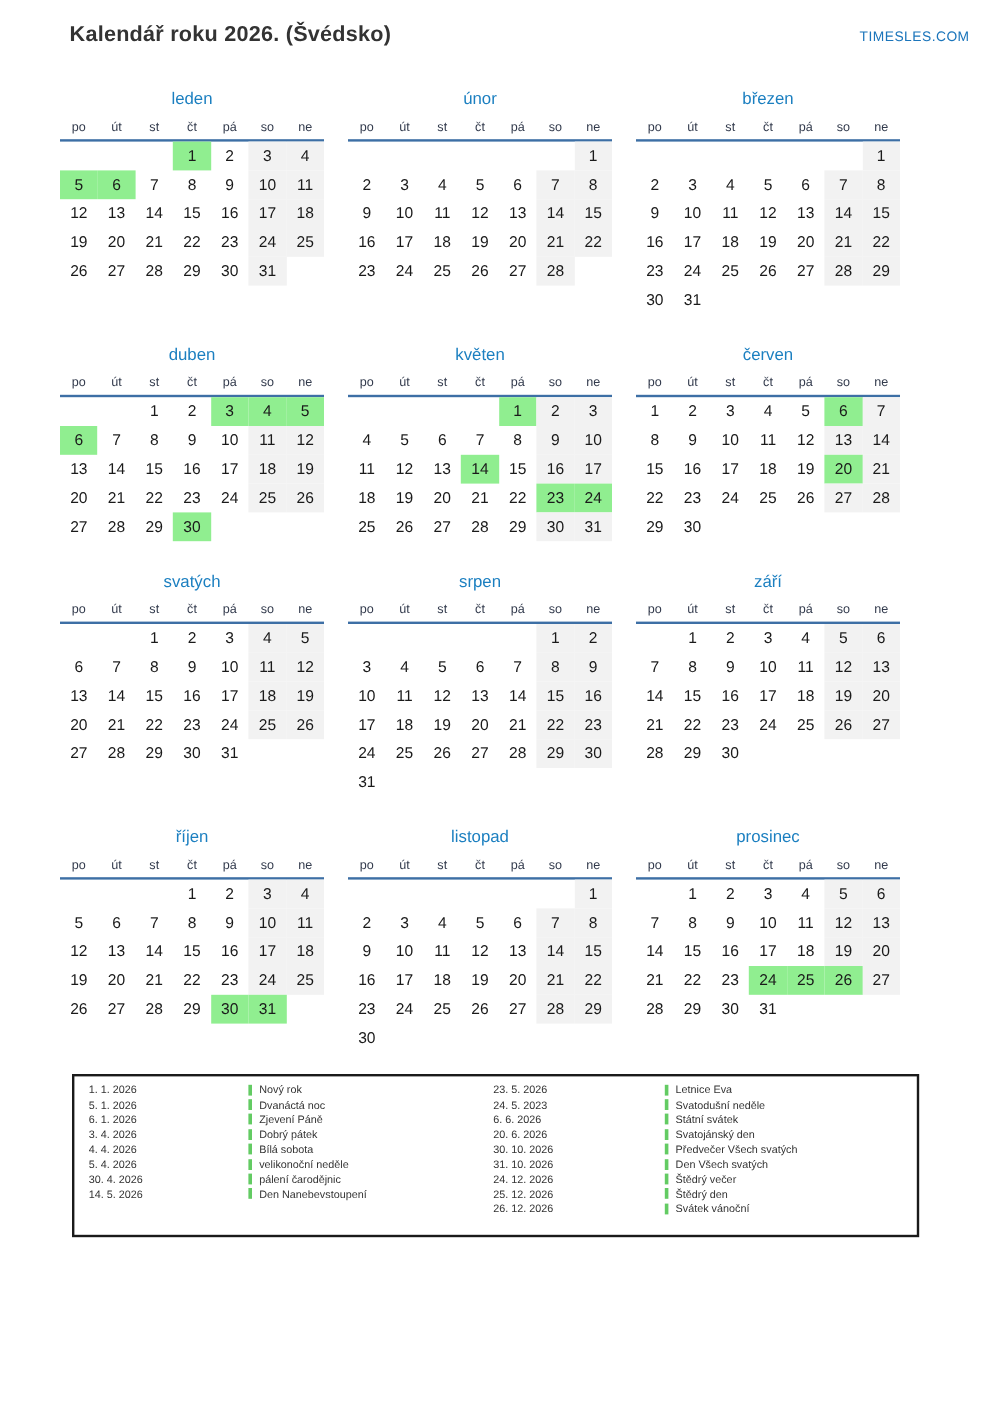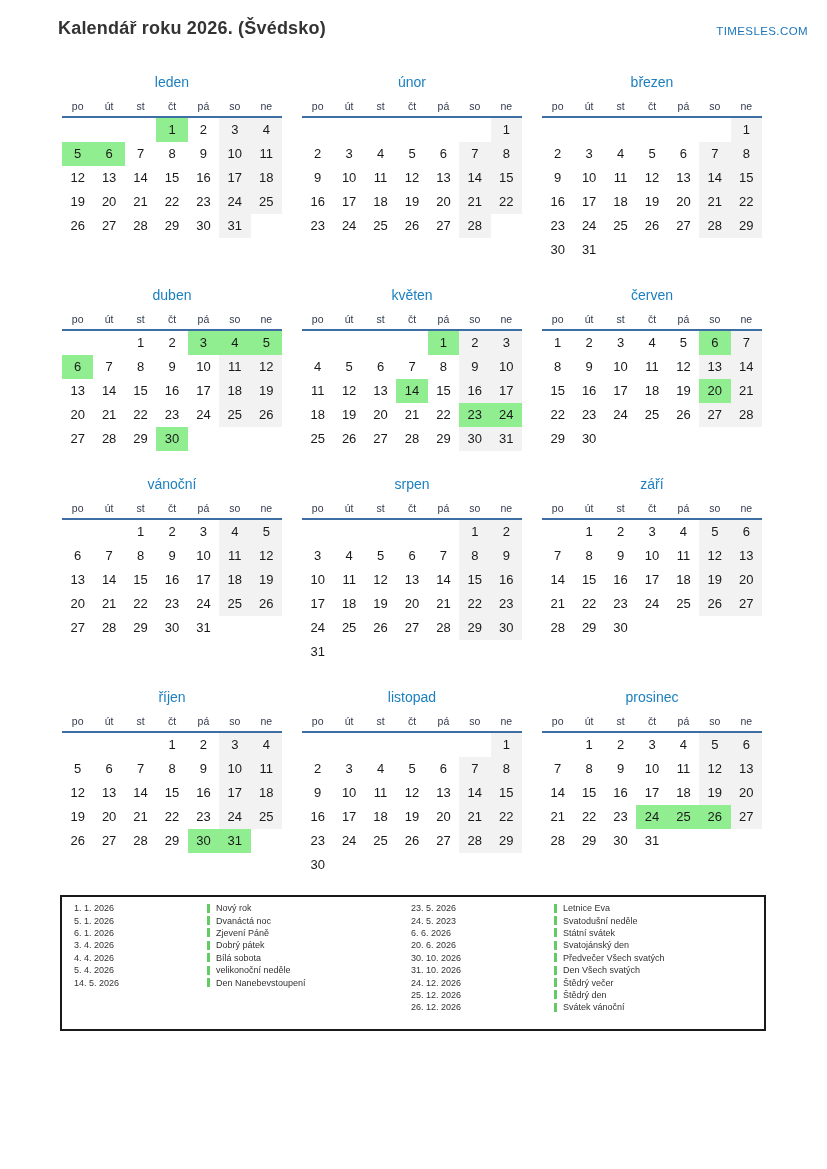--- a/index.html
+++ b/index.html
@@ -10,21 +10,21 @@
   }
   .header-title{
     position:absolute;left:58px;top:18px;
     font-size:18px;font-weight:600;color:#333333;letter-spacing:.2px;
   }
   .site-link{
     position:absolute;right:59px;top:25px;
     font-size:11.5px;color:#1b75bb;letter-spacing:.4px;text-decoration:none;cursor:pointer;
   }
   .months{
-    position:absolute;left:62px;top:74px;width:700px;
+    position:absolute;left:50px;top:74px;width:700px;
     display:grid;grid-template-columns:repeat(3,220px);column-gap:20px;
     grid-template-rows:190px 166px 190px auto;row-gap:23px;
     align-items:start;
   }
   .month{width:220px;}
   .month-title{
     text-align:center;color:#1b7fc0;font-size:14px;line-height:16px;height:16px;
     margin-bottom:6px;
   }
   .weekday-row{
@@ -365,21 +365,21 @@
           <div class="day">30</div>
           <div class="day"></div>
           <div class="day"></div>
           <div class="day"></div>
           <div class="day"></div>
           <div class="day"></div>
         </div>
   </div>
 
   <div class="month">
-    <div class="month-title">vánoční</div>
+    <div class="month-title">svatých</div>
     <div class="weekday-row">
           <div class="wd">po</div>
           <div class="wd">út</div>
           <div class="wd">st</div>
           <div class="wd">čt</div>
           <div class="wd">pá</div>
           <div class="wd">so</div>
           <div class="wd">ne</div>
         </div>
     <div class="days-grid">
@@ -718,20 +718,25 @@
     <span class="h-name">Bílá sobota</span>
   </div>
 
   <div class="legend-row">
     <span class="h-date">5. 4. 2026</span>
     <span class="h-bar"></span>
     <span class="h-name">velikonoční neděle</span>
   </div>
 
 
+  <div class="legend-row">
+    <span class="h-date">30. 4. 2026</span>
+    <span class="h-bar"></span>
+    <span class="h-name">pálení čarodějnic</span>
+  </div>
 
 
   <div class="legend-row">
     <span class="h-date">14. 5. 2026</span>
     <span class="h-bar"></span>
     <span class="h-name">Den Nanebevstoupení</span>
   </div>
 </div>
     <div class="legend-col right">
   <div class="legend-row">

